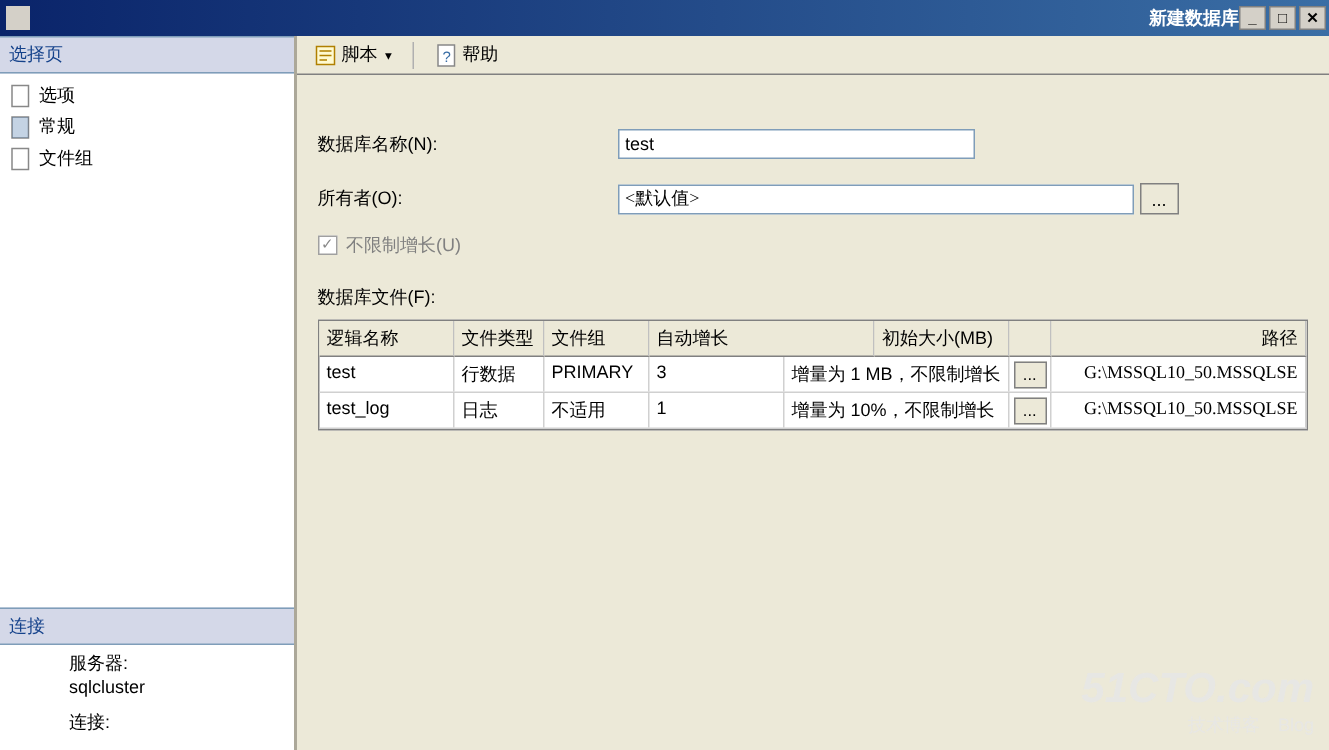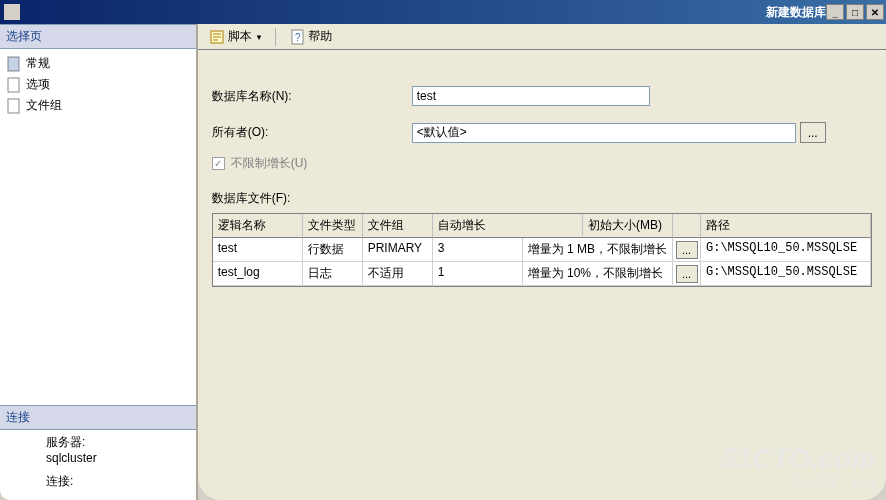--- a/index.html
+++ b/index.html
@@ -49,21 +49,21 @@
   .tb-sep { width:1px; height:18px; background:#b0b0b0; margin:0 4px; }
   .divider { width: 2px; background: #aca899; }
 
   .body-area {
     display: flex;
     height: calc(500px - 24px);
   }
   .left-pane {
     width: 218px;
     background: #fff;
-    display: flex; flex-direction: column; border-radius: 10px;
+    display: flex; flex-direction: column;
   }
   .left-header, .left-header2 {
     background: #d4d8e8;
     padding: 3px 6px;
     border-top: 1px solid #7f9db9;
     border-bottom: 1px solid #7f9db9;
     font-weight: normal;
     color: #15428b;
   }
   .nav-list { padding: 4px; flex: 1; }
@@ -75,33 +75,32 @@
     height: 70px;
     font-family: "SimSun", Arial;
     margin-left: 40px;
   }
 
   .right-pane {
     flex: 1;
     background: #ece9d8;
     padding: 0;
     position: relative;
-    border-radius: 23px;
   }
   .form-area { padding: 20px 14px 8px 14px; }
   .form-row { display: flex; align-items: center; margin-bottom: 10px; margin-top: 16px; }
   .form-label { width: 200px; }
   .text-input {
     border: 1px solid #7f9db9;
     background: #fff;
     height: 20px;
     padding: 1px 4px;
     font-family: inherit; font-size: 12px;
   }
-  .owner-input { width: 384px; }
+  .owner-input { width: 344px; font-family: Liberation Serif, serif; }
   .name-input { width: 238px; }
   .ellipsis-btn {
     width: 26px; height: 21px;
     border: 1px solid #808080;
     background: #ece9d8;
     margin-left: 4px;
     display: flex; align-items: center; justify-content: center;
     cursor: default;
   }
   .chk-row { display: flex; align-items: center; gap: 6px; margin: 12px 0 18px 0; color: #808080; }
@@ -123,21 +122,21 @@
     font-weight: normal;
   }
   .grid-row { display: flex; border-bottom: 1px solid #d0d0d0; }
   .gc { border-right: 1px solid #d0d0d0; padding: 3px 5px; overflow: hidden; white-space: nowrap; }
   .col-logical { width: 90px; }
   .col-type    { width: 60px; }
   .col-fg      { width: 70px; }
   .col-size    { width: 90px; }
   .col-auto    { flex: 1; min-width: 150px; display:flex; align-items:center; }
   .col-elips   { width: 28px; padding:2px; display:flex; align-items:center; justify-content:center; }
-  .col-path    { width: 170px; font-family: Liberation Mono, monospace; }
+  .col-path    { width: 170px; font-family: Liberation Serif, serif; text-align: right; }
   .small-elips {
     width: 22px; height: 18px;
     border: 1px solid #808080;
     background: #ece9d8;
     display: flex; align-items: center; justify-content: center;
     font-size: 11px;
   }
   .watermark {
     position: absolute;
     right: 10px; bottom: 8px;
@@ -164,32 +163,32 @@
 
 <div class="body-area">
 
   <div class="left-pane">
     <div class="left-header">选择页</div>
     <div class="nav-list">
       <div class="nav-item">
         <span class="nav-icon">
           <svg width="16" height="16">
               <rect x="2" y="1" width="11" height="14" fill="#fff" stroke="#888"></rect>
-              <rect x="2" y="1" width="11" height="14" fill="#3a6ea5" opacity="0.3"></rect>
-            </svg>
-        </span>
-        <span>常规</span>
+            </svg>
+        </span>
+        <span>选项</span>
       </div>
       <div class="nav-item">
         <span class="nav-icon">
           <svg width="16" height="16">
               <rect x="2" y="1" width="11" height="14" fill="#fff" stroke="#888"></rect>
-            </svg>
-        </span>
-        <span>选项</span>
+              <rect x="2" y="1" width="11" height="14" fill="#3a6ea5" opacity="0.3"></rect>
+            </svg>
+        </span>
+        <span>常规</span>
       </div>
       <div class="nav-item">
         <span class="nav-icon">
           <svg width="16" height="16">
               <rect x="2" y="1" width="11" height="14" fill="#fff" stroke="#888"></rect>
             </svg>
         </span>
         <span>文件组</span>
       </div>
     </div>

